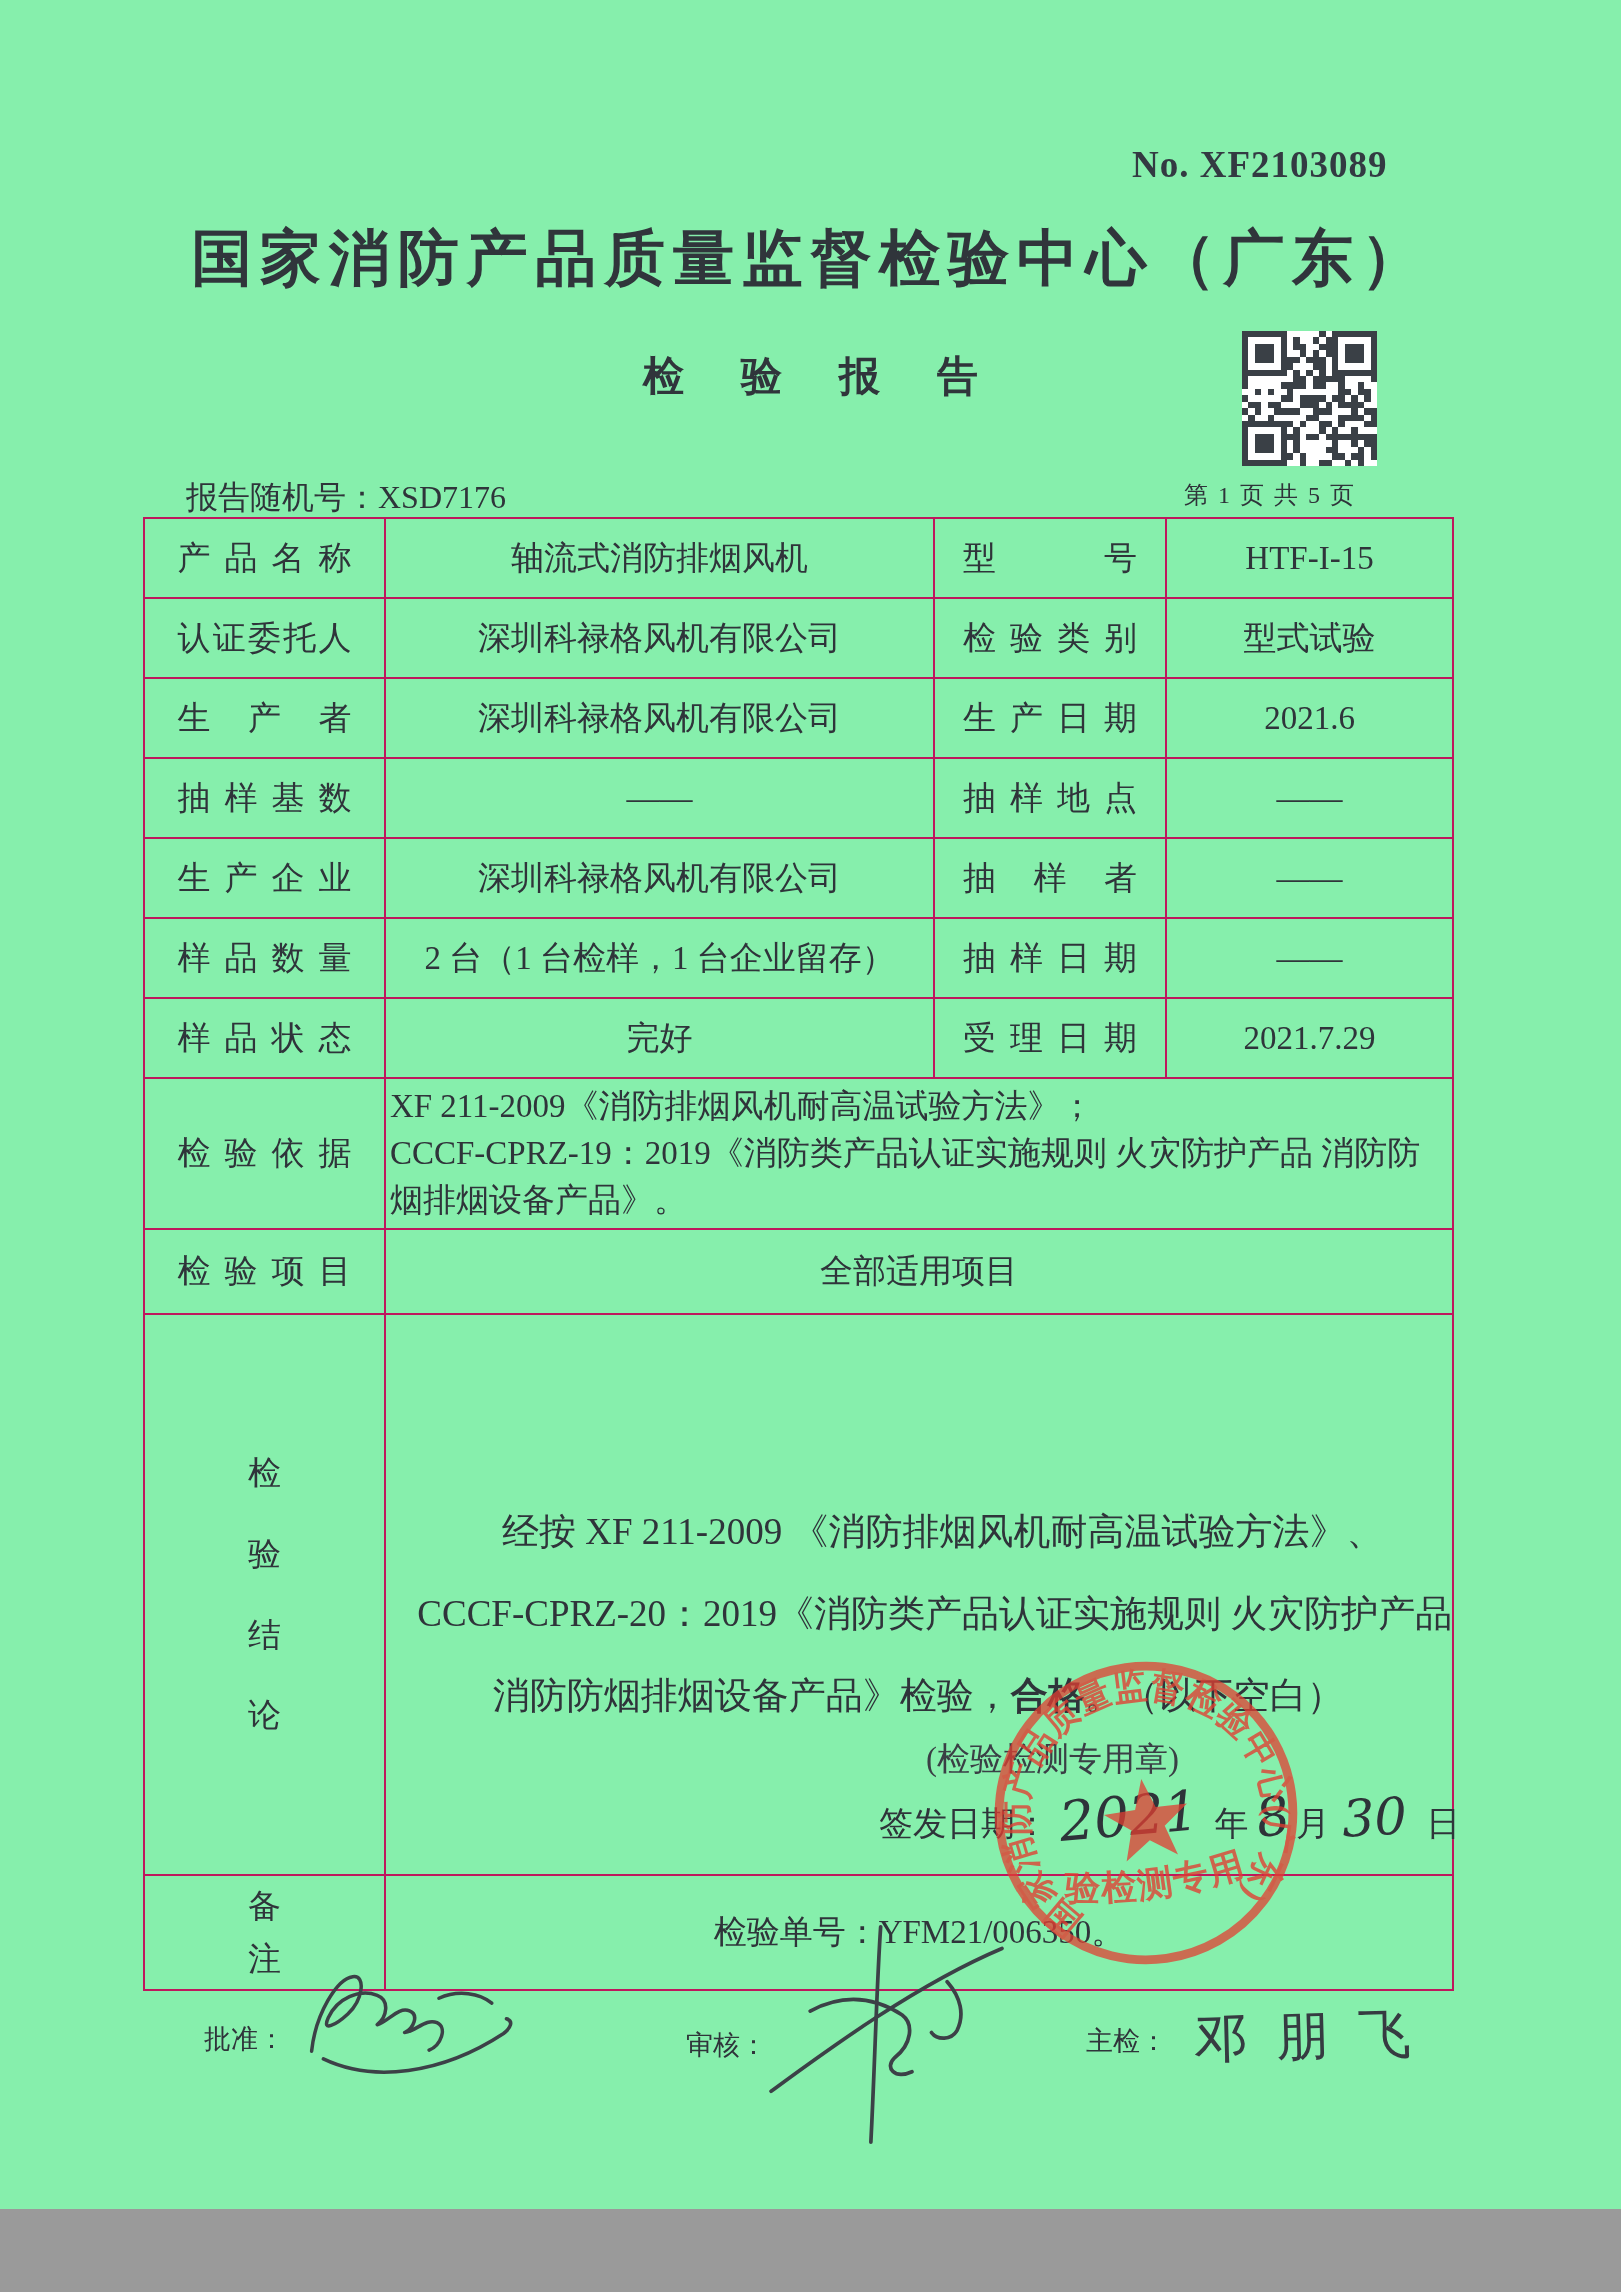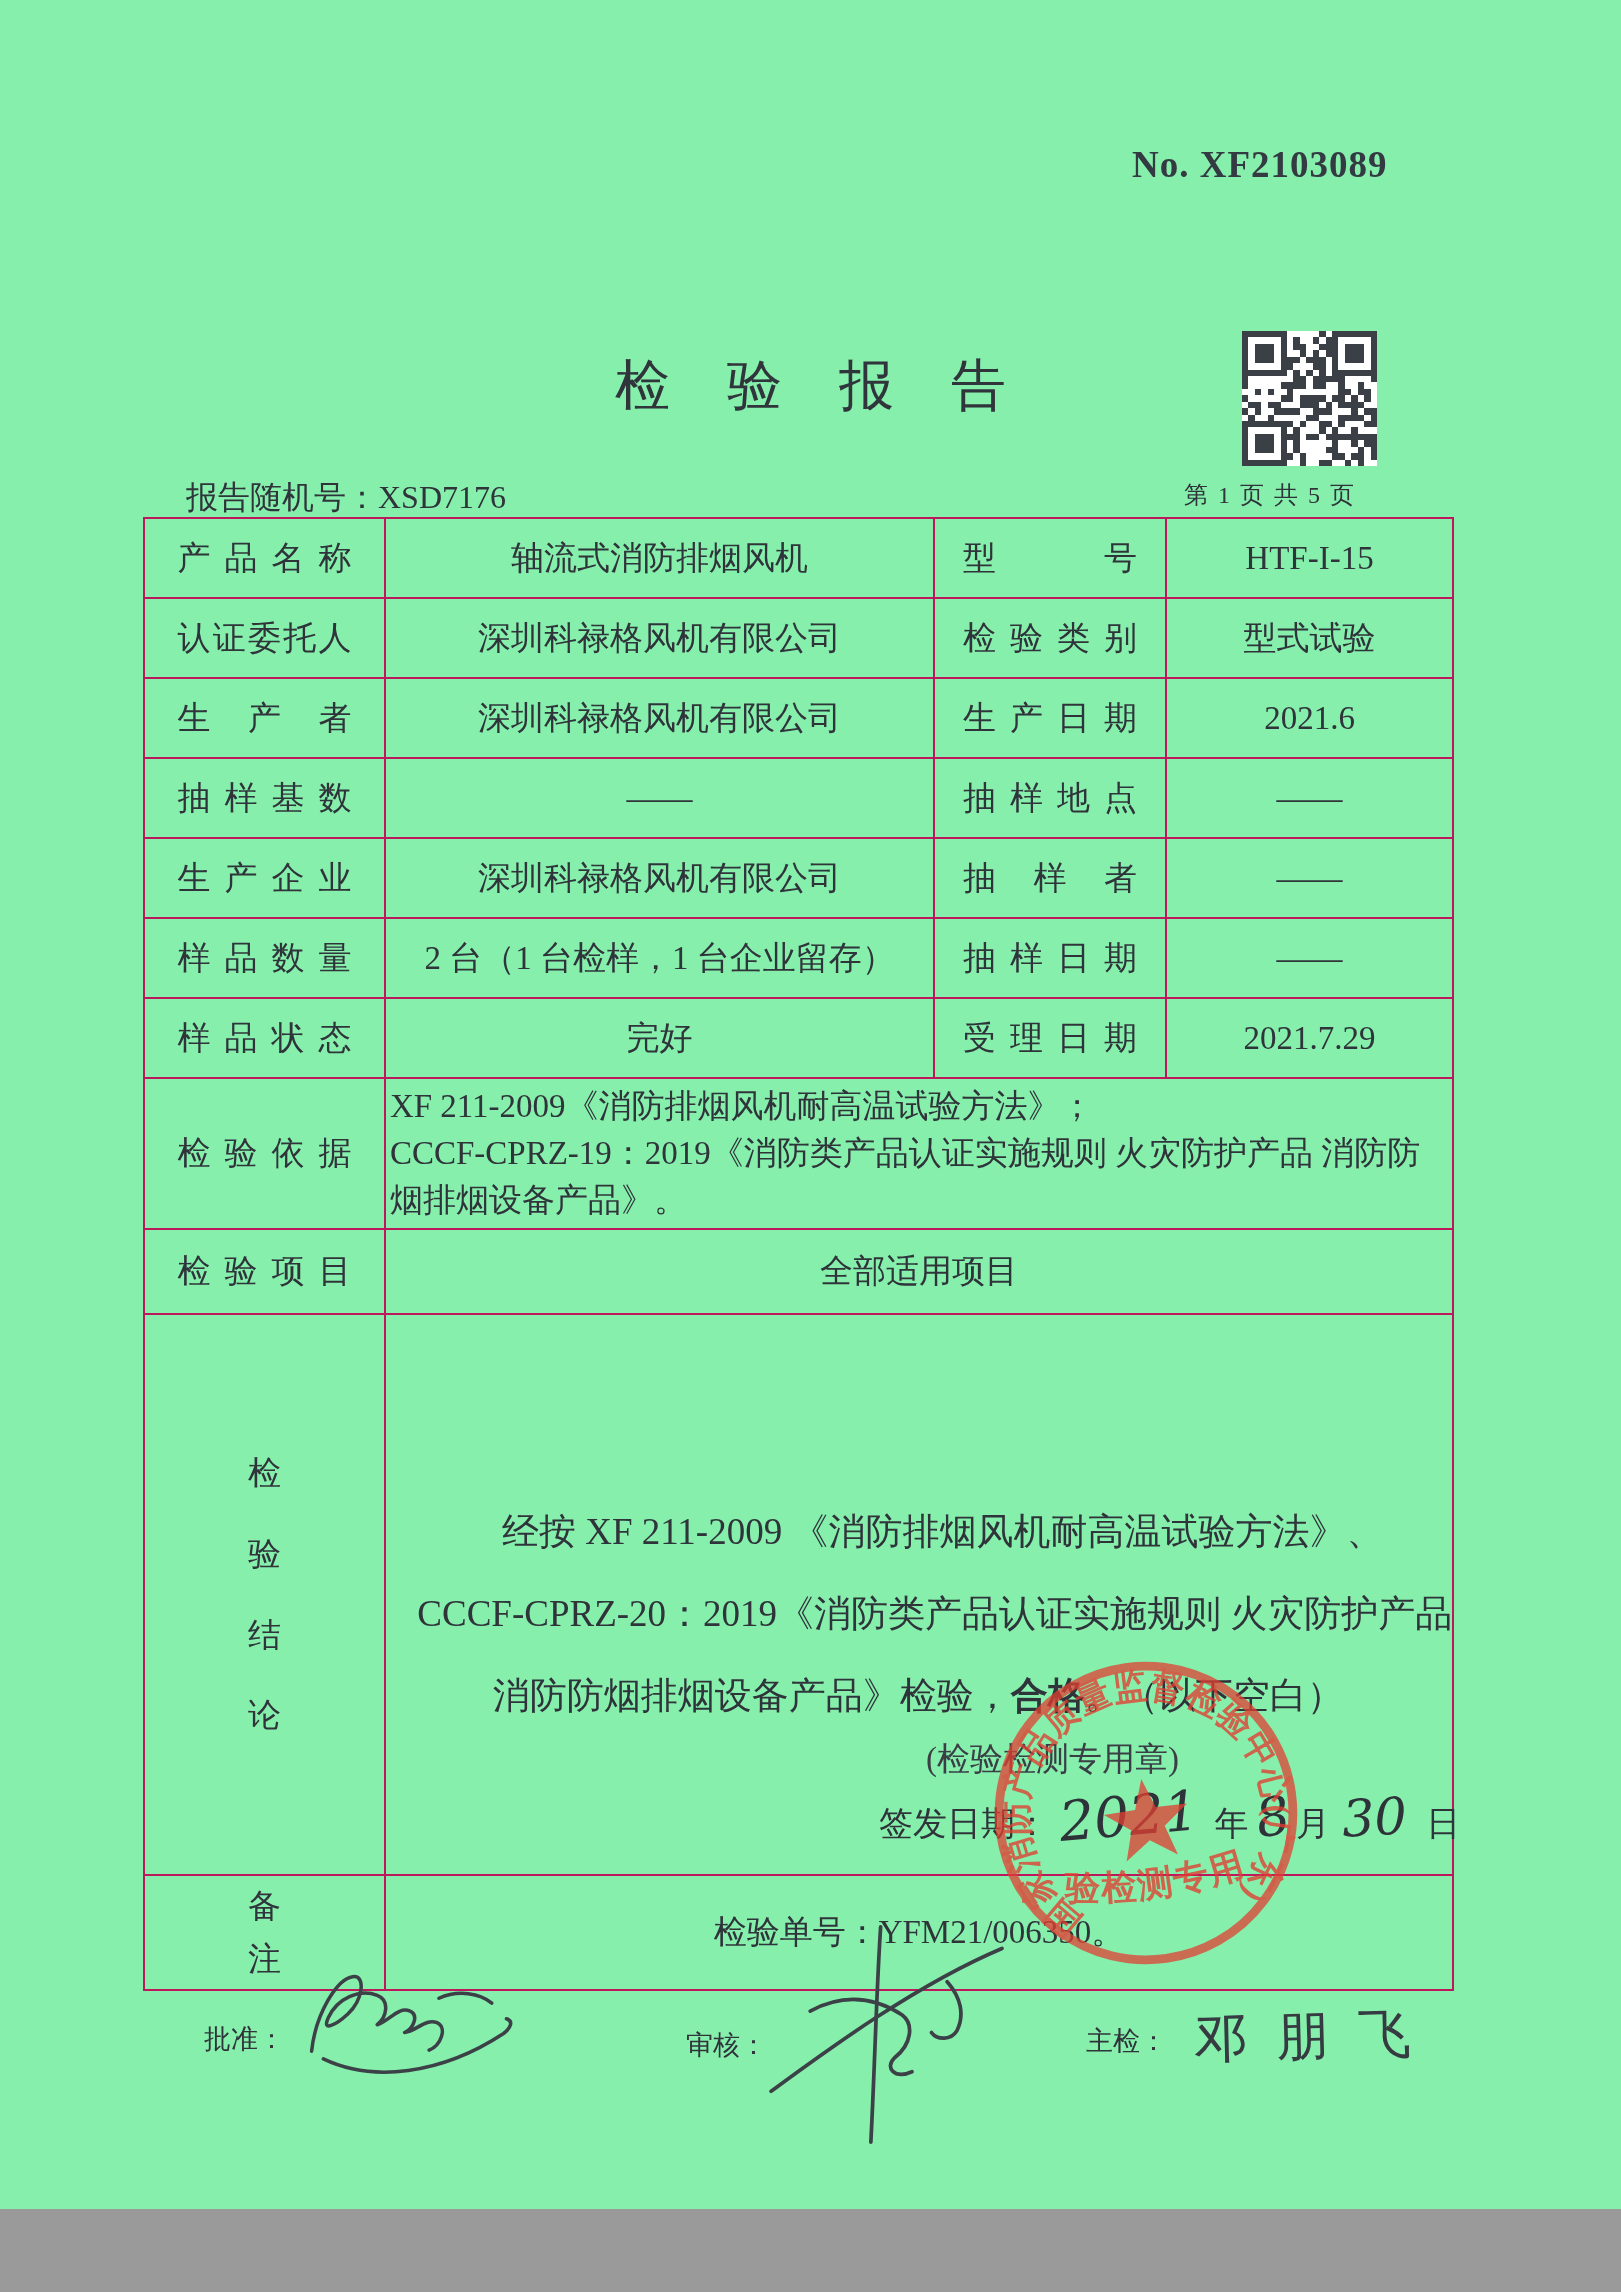--- a/index.html
+++ b/index.html
@@ -17,21 +17,21 @@
     position:absolute;left:1132px;top:143px;
     font-size:37px;font-weight:bold;letter-spacing:1px;color:#333a42;
   }
   .org-title{
     position:absolute;left:0;top:218px;width:100%;
     text-align:center;font-size:61px;font-weight:bold;
     letter-spacing:7.8px;color:#30353b;white-space:nowrap;
   }
   .report-title{
     position:absolute;left:0;top:349px;width:100%;text-align:center;
-    font-size:55px;font-weight:normal;color:#30353b;
+    font-size:41px;font-weight:bold;color:#30353b;
   }
   .report-title span{letter-spacing:57px;margin-right:-57px;}
   .qr{position:absolute;left:1242px;top:331px;width:135px;height:135px;}
   .rand-line{position:absolute;left:186px;top:476px;font-size:32px;}
   .page-count{position:absolute;left:1184px;top:479px;font-size:24px;letter-spacing:2px;}
   
   table.report{
     position:absolute;left:143px;top:517px;
     width:1309px;table-layout:fixed;
     border-collapse:collapse;
@@ -90,20 +90,21 @@
     font-size:53px;letter-spacing:29px;color:#363b41;
     transform:rotate(-1.5deg);white-space:nowrap;
   }
 </style>
 </head>
 <body>
 
 <div class="page">
 
   <div class="doc-no">No. XF2103089</div>
+  <div class="org-title">国家消防产品质量监督检验中心（广东）</div>
   <div class="report-title"><span>检验报告</span></div>
 
   <svg class="qr" id="qr-svg" viewBox="0 0 21 21" shape-rendering="crispEdges">
       <rect x="0" y="0" width="21" height="21" fill="#ffffff"></rect>
       <rect x="0" y="0" width="1" height="1" fill="#3a4046"></rect>
       <rect x="1" y="0" width="1" height="1" fill="#3a4046"></rect>
       <rect x="2" y="0" width="1" height="1" fill="#3a4046"></rect>
       <rect x="3" y="0" width="1" height="1" fill="#3a4046"></rect>
       <rect x="4" y="0" width="1" height="1" fill="#3a4046"></rect>
       <rect x="5" y="0" width="1" height="1" fill="#3a4046"></rect>

